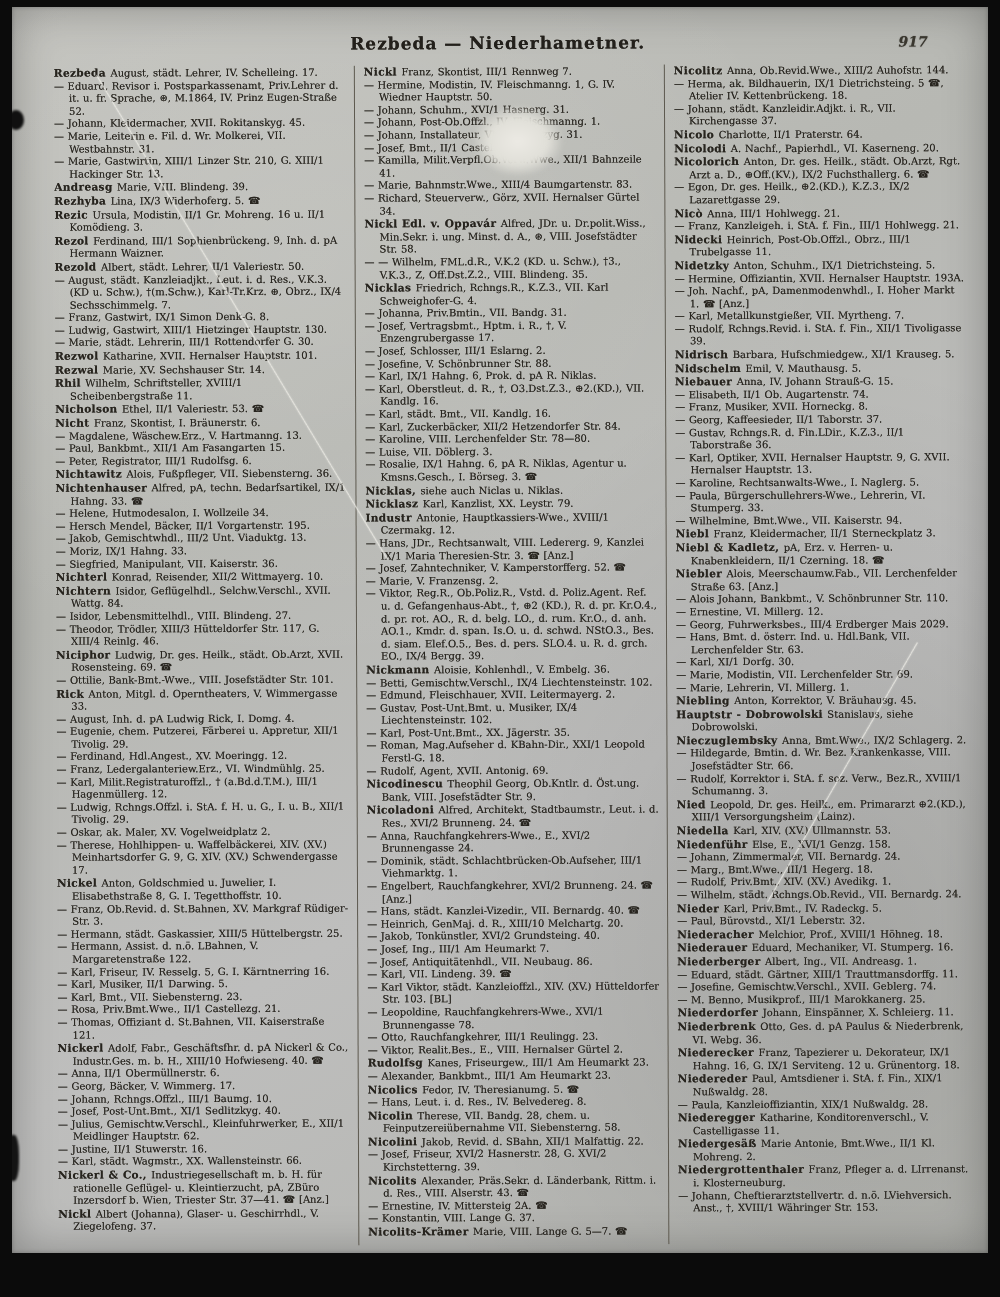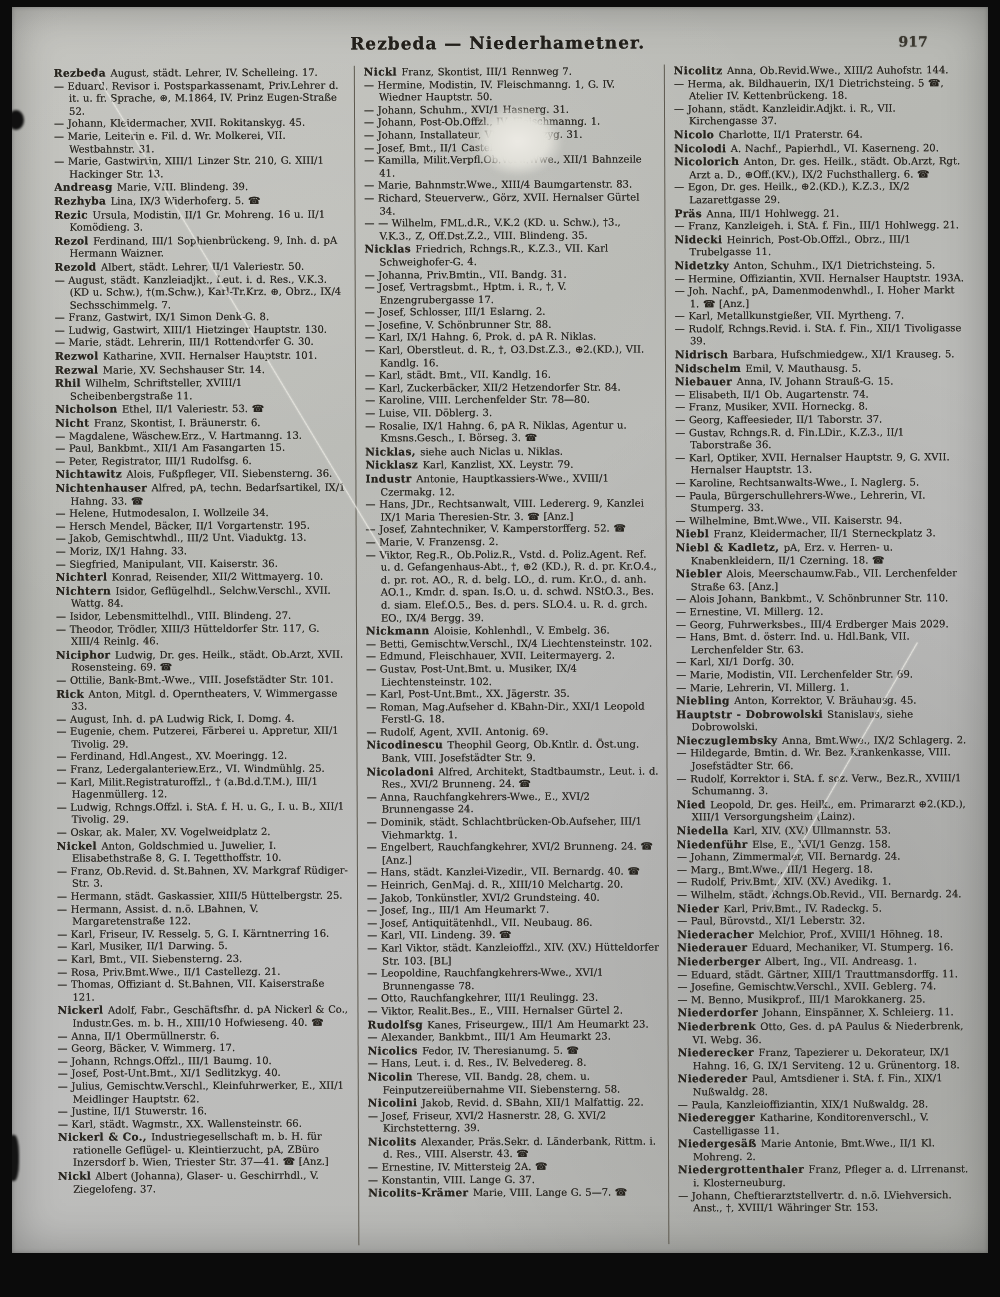--- a/index.html
+++ b/index.html
@@ -19,21 +19,21 @@
   }
   .content{position:absolute;inset:0;transform:rotate(-0.22deg);transform-origin:50% 50%;}
   .header{position:relative;height:52px;}
   .running-title{
     position:absolute;left:0;right:0;top:26px;text-align:center;
     font-weight:bold;font-size:17px;letter-spacing:1px;color:#23201b;
     text-shadow:0 0 0.6px rgba(30,28,24,0.8);
   }
   .page-number{
     position:absolute;right:58px;top:28px;font-size:14px;font-weight:bold;
-    color:#3a372f;text-shadow:0 0 1px rgba(40,38,32,0.7);
+    color:#3a372f;text-shadow:0 0 1px rgba(40,38,32,0.7);font-style:italic;
   }
   .columns{
     display:flex;align-items:stretch;
     margin:6px 12px 0 44px;height:1180px;overflow:hidden;
   }
   .col{
     flex:1 1 0;min-width:0;padding-right:8px;
     font-size:10px;line-height:12.6px;color:#27241e;
     text-shadow:0 0 0.5px rgba(35,32,27,0.65);
   }
@@ -102,20 +102,21 @@
           <p class="entry"><span class="surname">Niciphor </span>Ludwig, Dr. ges. Heilk., städt. Ob.Arzt, XVII. Rosensteing. 69. ☎</p>
           <p class="entry">— Ottilie, Bank-Bmt.-Wwe., VIII. Josefstädter Str. 101.</p>
           <p class="entry"><span class="surname">Rick </span>Anton, Mitgl. d. Operntheaters, V. Wimmergasse 33.</p>
           <p class="entry">— August, Inh. d. pA Ludwig Rick, I. Domg. 4.</p>
           <p class="entry">— Eugenie, chem. Putzerei, Färberei u. Appretur, XII/1 Tivolig. 29.</p>
           <p class="entry">— Ferdinand, Hdl.Angest., XV. Moeringg. 12.</p>
           <p class="entry">— Franz, Ledergalanteriew.Erz., VI. Windmühlg. 25.</p>
           <p class="entry">— Karl, Milit.Registraturoffzl., † (a.Bd.d.T.M.), III/1 Hagenmüllerg. 12.</p>
           <p class="entry">— Ludwig, Rchngs.Offzl. i. StA. f. H. u. G., I. u. B., XII/1 Tivolig. 29.</p>
           <p class="entry">— Oskar, ak. Maler, XV. Vogelweidplatz 2.</p>
+          <p class="entry">— Therese, Hohlhippen- u. Waffelbäckerei, XIV. (XV.) Meinhartsdorfer G. 9, G. XIV. (XV.) Schwendergasse 17.</p>
           <p class="entry"><span class="surname">Nickel </span>Anton, Goldschmied u. Juwelier, I. Elisabethstraße 8, G. I. Tegetthoffstr. 10.</p>
           <p class="entry">— Franz, Ob.Revid. d. St.Bahnen, XV. Markgraf Rüdiger-Str. 3.</p>
           <p class="entry">— Hermann, städt. Gaskassier, XIII/5 Hüttelbergstr. 25.</p>
           <p class="entry">— Hermann, Assist. d. n.ö. LBahnen, V. Margaretenstraße 122.</p>
           <p class="entry">— Karl, Friseur, IV. Resselg. 5, G. I. Kärntnerring 16.</p>
           <p class="entry">— Karl, Musiker, II/1 Darwing. 5.</p>
           <p class="entry">— Karl, Bmt., VII. Siebensterng. 23.</p>
           <p class="entry">— Rosa, Priv.Bmt.Wwe., II/1 Castellezg. 21.</p>
           <p class="entry">— Thomas, Offiziant d. St.Bahnen, VII. Kaiserstraße 121.</p>
           <p class="entry"><span class="surname">Nickerl </span>Adolf, Fabr., Geschäftsfhr. d. pA Nickerl &amp; Co., Industr.Ges. m. b. H., XIII/10 Hofwieseng. 40. ☎</p>
@@ -132,20 +133,21 @@
       <div class="col">
           <p class="entry"><span class="surname">Nickl </span>Franz, Skontist, III/1 Rennweg 7.</p>
           <p class="entry">— Hermine, Modistin, IV. Fleischmanng. 1, G. IV. Wiedner Hauptstr. 50.</p>
           <p class="entry">— Johann, Schuhm., XVI/1 Hasnerg. 31.</p>
           <p class="entry">— Johann, Post-Ob.Offzl., IV. Fleischmanng. 1.</p>
           <p class="entry">— Johann, Installateur, VI. Esterházyg. 31.</p>
           <p class="entry">— Josef, Bmt., II/1 Castellezg. 21.</p>
           <p class="entry">— Kamilla, Milit.Verpfl.Ob.Verw.Wwe., XII/1 Bahnzeile 41.</p>
           <p class="entry">— Marie, Bahnmstr.Wwe., XIII/4 Baumgartenstr. 83.</p>
           <p class="entry">— Richard, Steuerverw., Görz, XVII. Hernalser Gürtel 34.</p>
+          <p class="entry"><span class="surname">Nickl Edl. v. Oppavár </span>Alfred, JDr. u. Dr.polit.Wiss., Min.Sekr. i. ung. Minst. d. A., ⊛, VIII. Josefstädter Str. 58.</p>
           <p class="entry">— — Wilhelm, FML.d.R., V.K.2 (KD. u. Schw.), †3., V.K.3., Z, Off.Dst.Z.2., VIII. Blindeng. 35.</p>
           <p class="entry"><span class="surname">Nicklas </span>Friedrich, Rchngs.R., K.Z.3., VII. Karl Schweighofer-G. 4.</p>
           <p class="entry">— Johanna, Priv.Bmtin., VII. Bandg. 31.</p>
           <p class="entry">— Josef, Vertragsbmt., Hptm. i. R., †, V. Enzengrubergasse 17.</p>
           <p class="entry">— Josef, Schlosser, III/1 Eslarng. 2.</p>
           <p class="entry">— Josefine, V. Schönbrunner Str. 88.</p>
           <p class="entry">— Karl, IX/1 Hahng. 6, Prok. d. pA R. Niklas.</p>
           <p class="entry">— Karl, Oberstleut. d. R., †, O3.Dst.Z.3., ⊕2.(KD.), VII. Kandlg. 16.</p>
           <p class="entry">— Karl, städt. Bmt., VII. Kandlg. 16.</p>
           <p class="entry">— Karl, Zuckerbäcker, XII/2 Hetzendorfer Str. 84.</p>
@@ -194,21 +196,21 @@
           <p class="entry"><span class="surname">Nicolits-Krämer </span>Marie, VIII. Lange G. 5—7. ☎</p>
         </div>
       <div class="col">
           <p class="entry"><span class="surname">Nicolitz </span>Anna, Ob.Revid.Wwe., XIII/2 Auhofstr. 144.</p>
           <p class="entry">— Herma, ak. Bildhauerin, IX/1 Dietrichsteing. 5 ☎, Atelier IV. Kettenbrückeng. 18.</p>
           <p class="entry">— Johann, städt. Kanzleidir.Adjkt. i. R., VII. Kirchengasse 37.</p>
           <p class="entry"><span class="surname">Nicolo </span>Charlotte, II/1 Praterstr. 64.</p>
           <p class="entry"><span class="surname">Nicolodi </span>A. Nachf., Papierhdl., VI. Kaserneng. 20.</p>
           <p class="entry"><span class="surname">Nicolorich </span>Anton, Dr. ges. Heilk., städt. Ob.Arzt, Rgt. Arzt a. D., ⊕Off.(KV.), IX/2 Fuchsthallerg. 6. ☎</p>
           <p class="entry">— Egon, Dr. ges. Heilk., ⊕2.(KD.), K.Z.3., IX/2 Lazarettgasse 29.</p>
-          <p class="entry"><span class="surname">Präs </span>Anna, III/1 Hohlwegg. 21.</p>
+          <p class="entry"><span class="surname">Nicò </span>Anna, III/1 Hohlwegg. 21.</p>
           <p class="entry">— Franz, Kanzleigeh. i. StA. f. Fin., III/1 Hohlwegg. 21.</p>
           <p class="entry"><span class="surname">Nidecki </span>Heinrich, Post-Ob.Offzl., Obrz., III/1 Trubelgasse 11.</p>
           <p class="entry"><span class="surname">Nidetzky </span>Anton, Schuhm., IX/1 Dietrichsteing. 5.</p>
           <p class="entry">— Hermine, Offiziantin, XVII. Hernalser Hauptstr. 193A.</p>
           <p class="entry">— Joh. Nachf., pA, Damenmodenwhdl., I. Hoher Markt 1. ☎ [Anz.]</p>
           <p class="entry">— Karl, Metallkunstgießer, VII. Myrtheng. 7.</p>
           <p class="entry">— Rudolf, Rchngs.Revid. i. StA. f. Fin., XII/1 Tivoligasse 39.</p>
           <p class="entry"><span class="surname">Nidrisch </span>Barbara, Hufschmiedgew., XI/1 Krauseg. 5.</p>
           <p class="entry"><span class="surname">Nidschelm </span>Emil, V. Mauthausg. 5.</p>
           <p class="entry"><span class="surname">Niebauer </span>Anna, IV. Johann Strauß-G. 15.</p>

